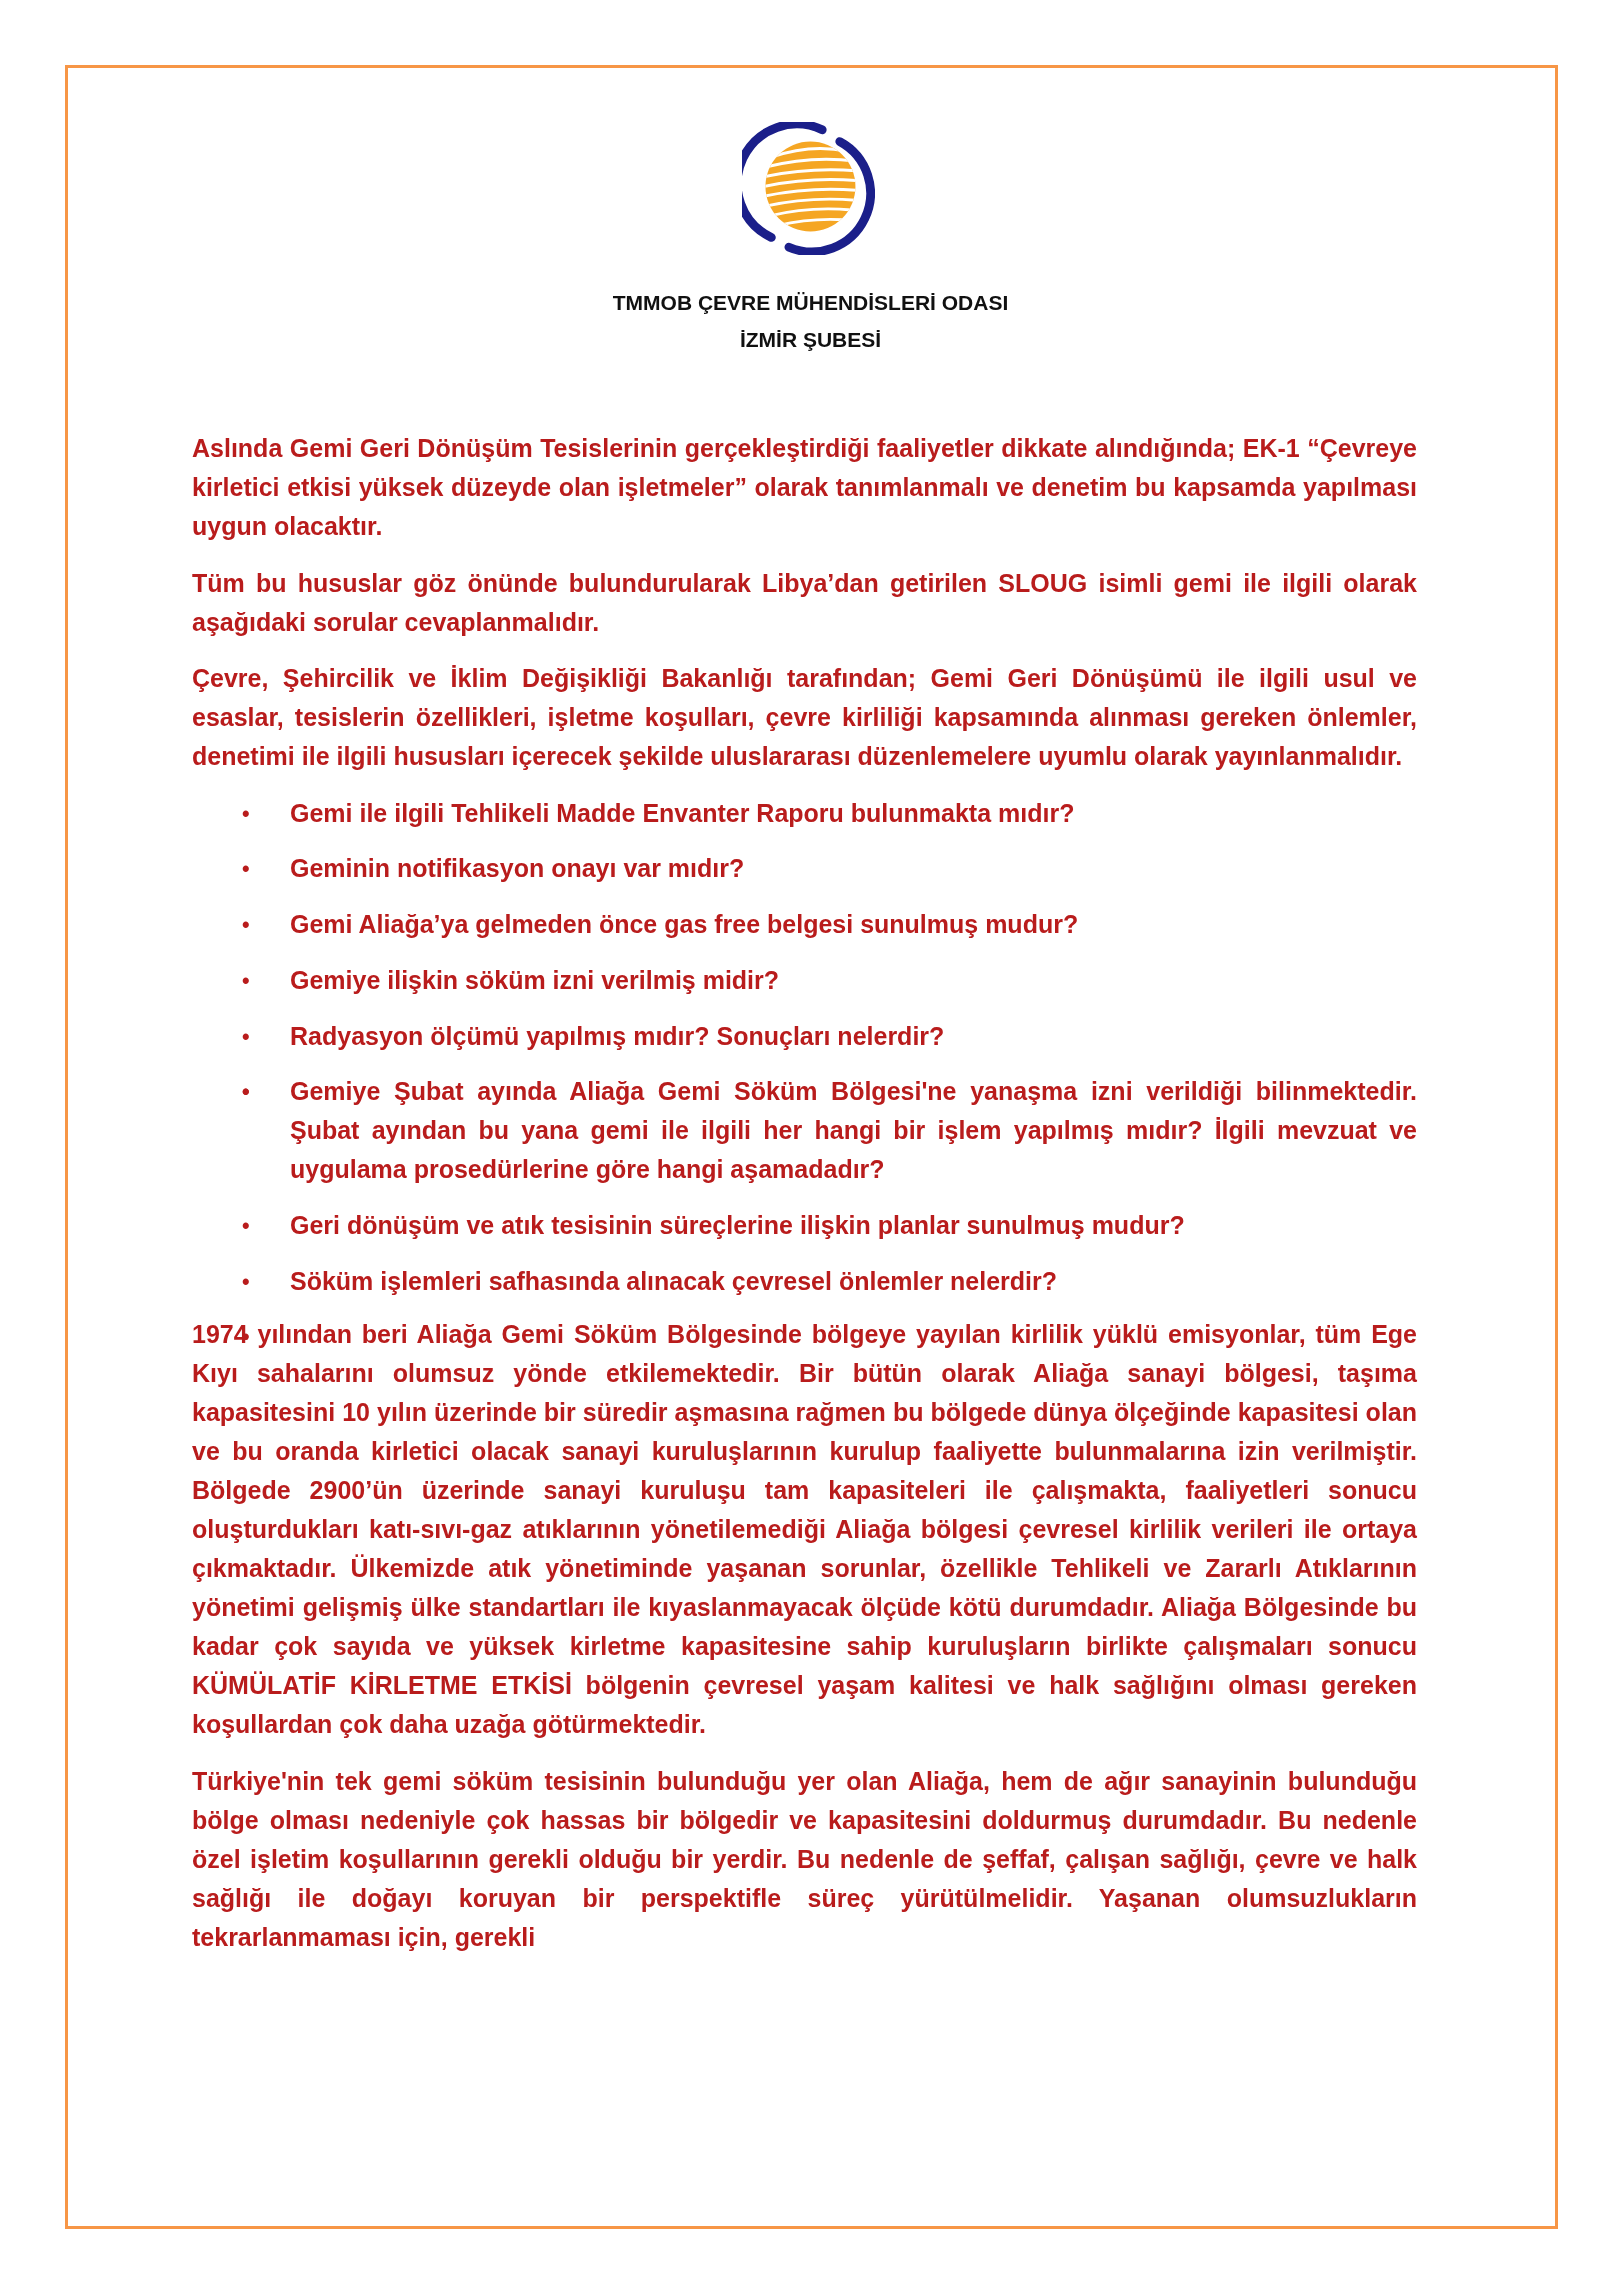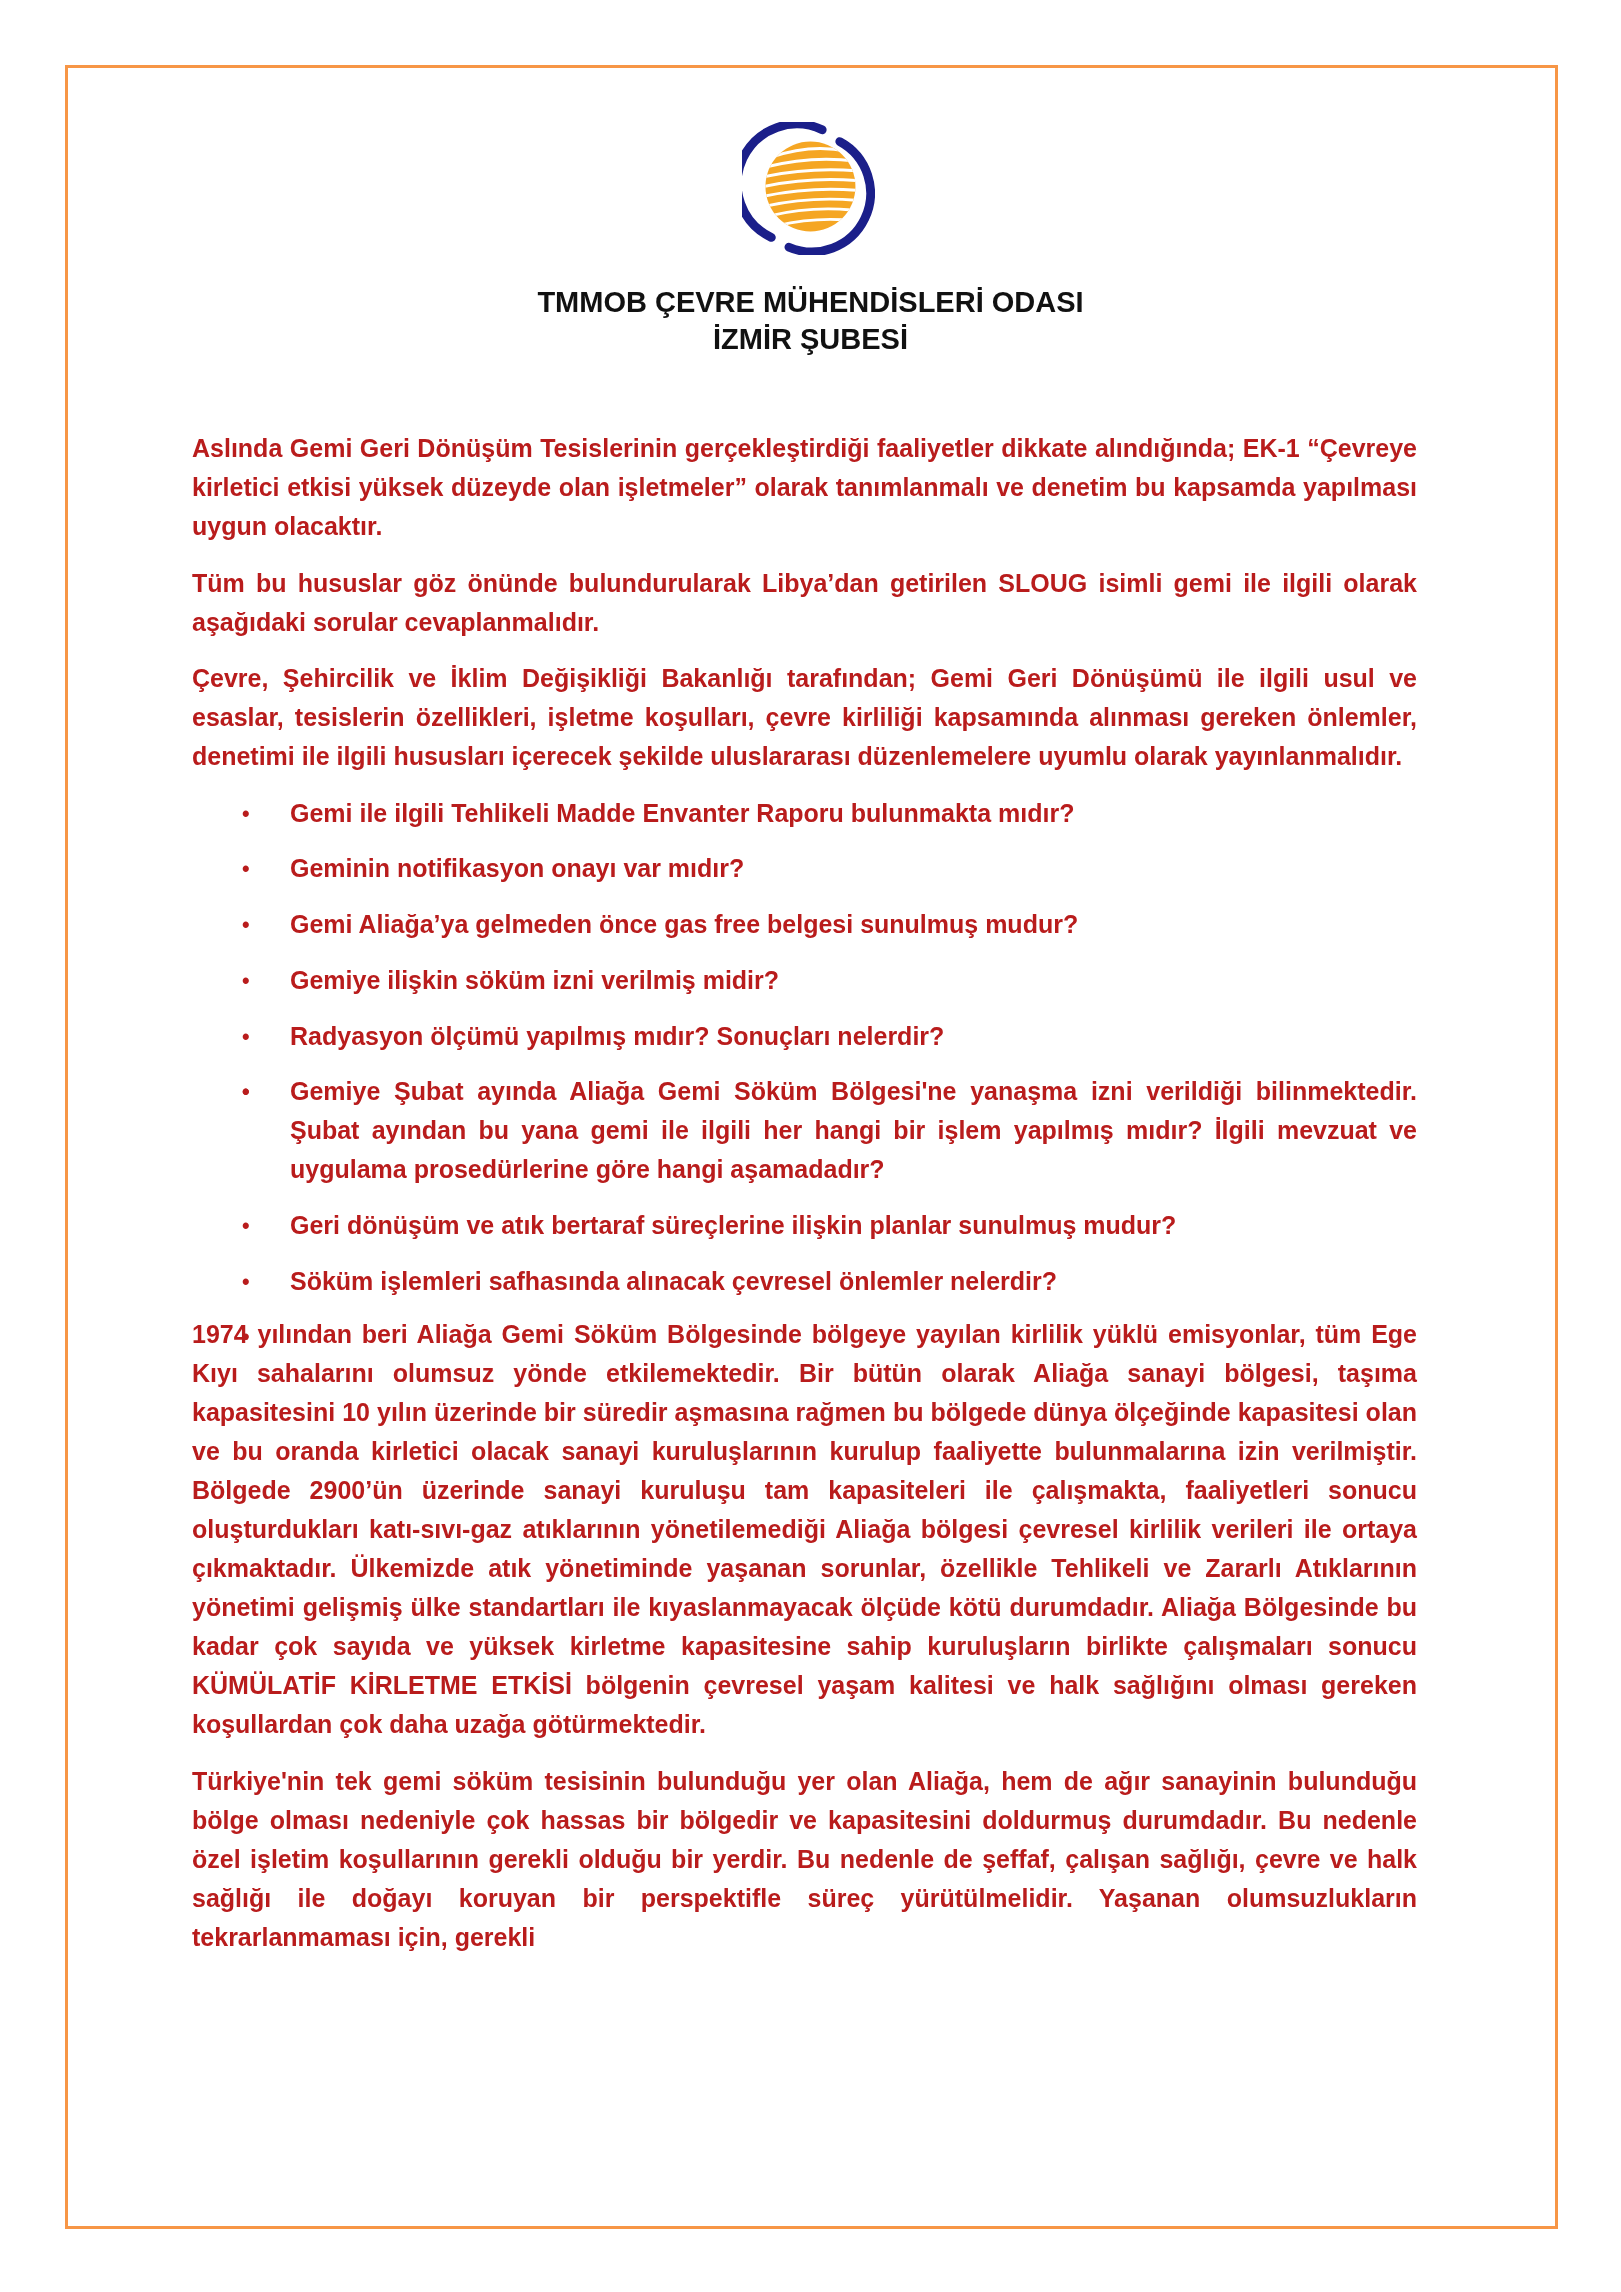--- a/index.html
+++ b/index.html
@@ -2,21 +2,21 @@
 <html><head>
 <meta charset="utf-8">
 <style>
   html, body { margin: 0; padding: 0; background: #ffffff; }
   body { width: 1621px; height: 2293px; position: relative; overflow: hidden;
          font-family: "Liberation Sans", "DejaVu Sans", sans-serif; color: #111; }
   .page-border { position: absolute; left: 65px; top: 65px; width: 1487px; height: 2158px;
                  border: 3.9px solid #F79646; box-sizing: content-box; }
   .logo { position: absolute; left: 742px; top: 122px; width: 133px; height: 133px; }
   .heading { position: absolute; left: 0; width: 1621px; top: 284px; text-align: center;
-             font-weight: bold; font-size: 29px; line-height: 37px; color: #111; }
+             font-weight: bold; font-size: 21px; line-height: 37px; color: #111; }
   .content { position: absolute; left: 192px; width: 1225px; top: 429px;
              font-size: 25px; line-height: 39px; color: #b91c1c; font-weight: bold; }
   .content p { margin: 0 0 17.6px 0; text-align: justify; }
   .content ul { list-style: none; margin: 0; padding: 0; }
   .content li { position: relative; padding-left: 98px; margin: 0 0 16.7px 0; text-align: justify; }
   .content li .bullet { position: absolute; left: 50px; top: 0; font-size: 21.6px; }
   .content p.after-list { margin-top: -2px; }
 </style>
 </head>
 <body>
@@ -55,21 +55,21 @@
   <p>Çevre, Şehircilik ve İklim Değişikliği Bakanlığı tarafından; Gemi Geri Dönüşümü ile ilgili usul ve esaslar, tesislerin özellikleri, işletme koşulları, çevre kirliliği kapsamında alınması gereken önlemler, denetimi ile ilgili hususları içerecek şekilde uluslararası düzenlemelere uyumlu olarak yayınlanmalıdır.</p>
 
   <ul>
     <li><span class="bullet">•</span><span>Gemi ile ilgili Tehlikeli Madde Envanter Raporu bulunmakta mıdır?</span></li>
     <li><span class="bullet">•</span><span>Geminin notifikasyon onayı var mıdır?</span></li>
     <li><span class="bullet">•</span><span>Gemi Aliağa’ya gelmeden önce gas free belgesi sunulmuş mudur?</span></li>
     <li><span class="bullet">•</span><span>Gemiye ilişkin söküm izni verilmiş midir?</span></li>
     <li><span class="bullet">•</span><span>Radyasyon ölçümü yapılmış mıdır? Sonuçları nelerdir?</span></li>
     <li><span class="bullet">•</span></li>
     <li><span class="bullet">•</span><span>Gemiye Şubat ayında Aliağa Gemi Söküm Bölgesi'ne yanaşma izni verildiği bilinmektedir. Şubat ayından bu yana gemi ile ilgili her hangi bir işlem yapılmış mıdır? İlgili mevzuat ve uygulama prosedürlerine göre hangi aşamadadır?</span></li>
-    <li><span class="bullet">•</span><span>Geri dönüşüm ve atık bertaraf süreçlerine ilişkin planlar sunulmuş mudur?</span></li>
+    <li><span class="bullet">•</span><span>Geri dönüşüm ve atık tesisinin süreçlerine ilişkin planlar sunulmuş mudur?</span></li>
     <li><span class="bullet">•</span><span>Söküm işlemleri safhasında alınacak çevresel önlemler nelerdir?</span></li>
     <li><span class="bullet">•</span></li>
   </ul>
 
   <p class="after-list">1974 yılından beri Aliağa Gemi Söküm Bölgesinde bölgeye yayılan kirlilik yüklü emisyonlar, tüm Ege Kıyı sahalarını olumsuz yönde etkilemektedir. Bir bütün olarak Aliağa sanayi bölgesi, taşıma kapasitesini 10 yılın üzerinde bir süredir aşmasına rağmen bu bölgede dünya ölçeğinde kapasitesi olan ve bu oranda kirletici olacak sanayi kuruluşlarının kurulup faaliyette bulunmalarına izin verilmiştir. Bölgede 2900’ün üzerinde sanayi kuruluşu tam kapasiteleri ile çalışmakta, faaliyetleri sonucu oluşturdukları katı-sıvı-gaz atıklarının yönetilemediği Aliağa bölgesi çevresel kirlilik verileri ile ortaya çıkmaktadır. Ülkemizde atık yönetiminde yaşanan sorunlar, özellikle Tehlikeli ve Zararlı Atıklarının yönetimi gelişmiş ülke standartları ile kıyaslanmayacak ölçüde kötü durumdadır. Aliağa Bölgesinde bu kadar çok sayıda ve yüksek kirletme kapasitesine sahip kuruluşların birlikte çalışmaları sonucu KÜMÜLATİF KİRLETME ETKİSİ bölgenin çevresel yaşam kalitesi ve halk sağlığını olması gereken koşullardan çok daha uzağa götürmektedir.</p>
   <p>Türkiye'nin tek gemi söküm tesisinin bulunduğu yer olan Aliağa, hem de ağır sanayinin bulunduğu bölge olması nedeniyle çok hassas bir bölgedir ve kapasitesini doldurmuş durumdadır. Bu nedenle özel işletim koşullarının gerekli olduğu bir yerdir. Bu nedenle de şeffaf, çalışan sağlığı, çevre ve halk sağlığı ile doğayı koruyan bir perspektifle süreç yürütülmelidir. Yaşanan olumsuzlukların tekrarlanmaması için, gerekli</p>
 </div>
 
 
 </body></html>

